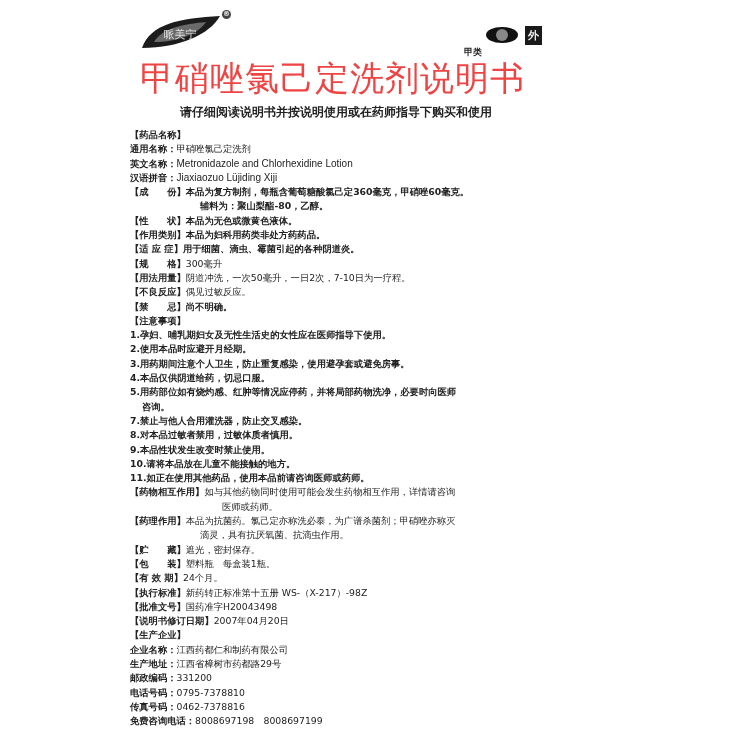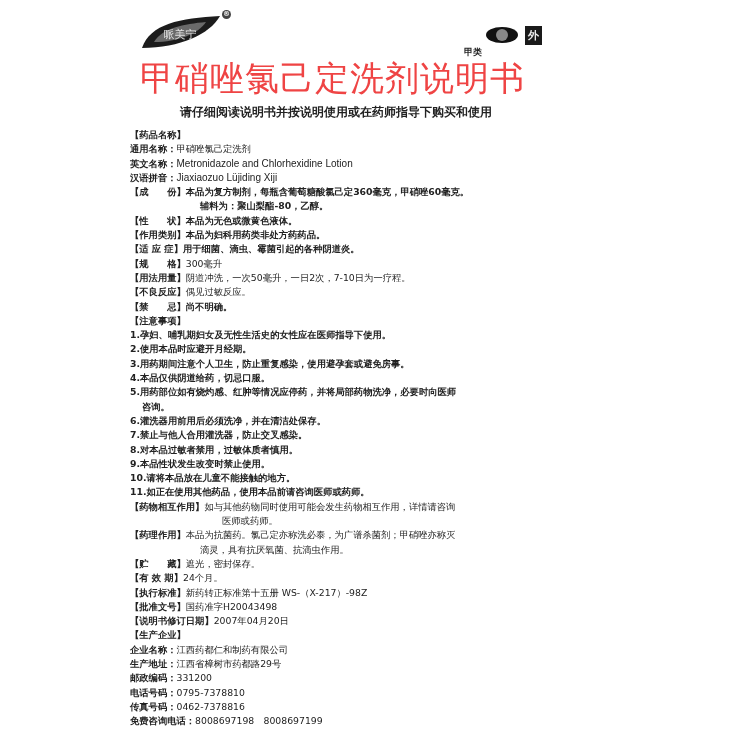--- a/index.html
+++ b/index.html
@@ -110,37 +110,39 @@
     <span class="bold">【禁　　忌】</span><span class="bold">尚不明确。</span>
   </div>
 
   <div class="line bold">【注意事项】</div>
   <div class="line bold">1.孕妇、哺乳期妇女及无性生活史的女性应在医师指导下使用。</div>
   <div class="line bold">2.使用本品时应避开月经期。</div>
   <div class="line bold">3.用药期间注意个人卫生，防止重复感染，使用避孕套或避免房事。</div>
   <div class="line bold">4.本品仅供阴道给药，切忌口服。</div>
   <div class="line bold">5.用药部位如有烧灼感、红肿等情况应停药，并将局部药物洗净，必要时向医师</div>
   <div class="line bold indent-num">咨询。</div>
-  <div class="line bold">6.灌洗器用前用后必须洗净，并在清洁处保存。</div>
   <div class="line bold">7.禁止与他人合用灌洗器，防止交叉感染。</div>
   <div class="line bold">8.对本品过敏者禁用，过敏体质者慎用。</div>
   <div class="line bold">9.本品性状发生改变时禁止使用。</div>
   <div class="line bold">10.请将本品放在儿童不能接触的地方。</div>
   <div class="line bold">11.如正在使用其他药品，使用本品前请咨询医师或药师。</div>
 
   <div class="line">
     <span class="bold">【药物相互作用】</span><span>如与其他药物同时使用可能会发生药物相互作用，详情请咨询</span>
   </div>
   <div class="line" style="padding-left:92px">医师或药师。</div>
   <div class="line">
     <span class="bold">【药理作用】</span><span>本品为抗菌药。氯己定亦称洗必泰，为广谱杀菌剂；甲硝唑亦称灭</span>
   </div>
   <div class="line indent2">滴灵，具有抗厌氧菌、抗滴虫作用。</div>
   <div class="line">
     <span class="bold">【贮　　藏】</span><span>遮光，密封保存。</span>
+  </div>
+  <div class="line">
+    <span class="bold">【包　　装】</span><span>塑料瓶　每盒装1瓶。</span>
   </div>
   <div class="line">
     <span class="bold">【有 效 期】</span><span>24个月。</span>
   </div>
   <div class="line">
     <span class="bold">【执行标准】</span><span>新药转正标准第十五册 WS-（X-217）-98Z</span>
   </div>
   <div class="line">
     <span class="bold">【批准文号】</span><span>国药准字H20043498</span>
   </div>

